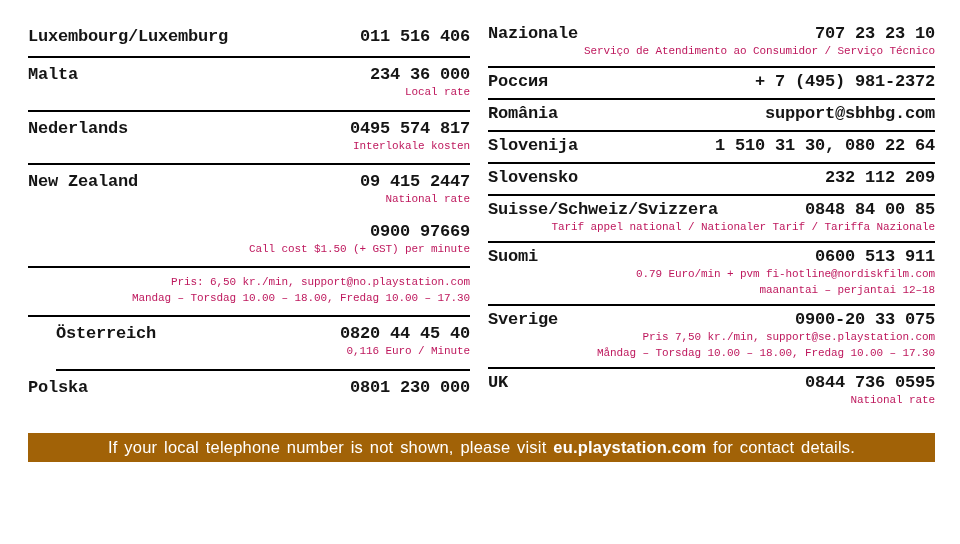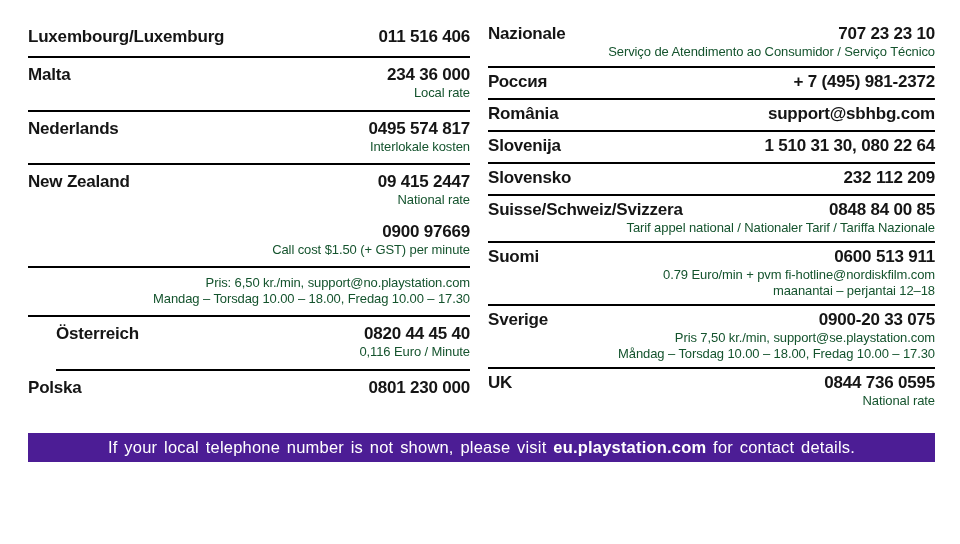--- a/index.html
+++ b/index.html
@@ -1,37 +1,37 @@
 <!DOCTYPE html>
 <html><head>
 <meta charset="utf-8">
 <style>
   html,body{margin:0;padding:0;background:#ffffff;}
   .page{
     position:relative;width:960px;height:544px;background:#ffffff;
     font-family:"Liberation Sans",sans-serif;color:#151515;overflow:hidden;
   }
   .content{position:absolute;left:28px;top:20px;width:907px;display:flex;gap:18px;}
-  .col{display:block;}
+  .col{display:block;font-family:Liberation Mono, monospace;}
   .col-left{width:442px;}
   .col-right{width:447px;}
   .section{border-bottom:2px solid #000;}
   .section:last-child{border-bottom:none;}
   .col-left .section{padding:7px 0 9px;}
   .col-right .section{padding:4px 0 6px;}
   .entry + .entry{margin-top:14px;}
   .row{
     display:flex;justify-content:space-between;align-items:baseline;
     font-weight:bold;font-size:17px;line-height:20px;letter-spacing:-0.2px;
   }
   .row .country{text-align:left;white-space:nowrap;}
   .row .number{text-align:right;white-space:nowrap;margin-left:auto;}
   .detail{
-    text-align:right;font-size:13px;line-height:15.5px;letter-spacing:-0.1px;
-    color:#14532d;
+    text-align:right;font-size:11px;line-height:15.5px;letter-spacing:-0.1px;
+    color:#be185d;
   }
   .banner{
     position:absolute;left:28px;top:433px;width:907px;height:29px;
     background:#000;color:#fff;display:flex;align-items:center;justify-content:center;
     font-size:16.5px;letter-spacing:0.2px;word-spacing:2px;white-space:pre;
   }
   .banner .bold{font-weight:bold;}
 </style>
 </head>
 <body>
@@ -181,15 +181,15 @@
             <div class="row">
               <span class="country">UK</span>
               <span class="number">0844 736 0595</span>
             </div>
             <div class="detail">National rate</div>
           </div>
         </div>
       </div>
   </div>
 
-  <div class="banner" style="background: #4c1d95; color: rgb(255, 255, 255);"><span>If your local telephone number is not shown, please visit </span><span class="bold">eu.playstation.com</span><span> for contact details.</span></div>
+  <div class="banner" style="background: #a16207; color: rgb(255, 255, 255);"><span>If your local telephone number is not shown, please visit </span><span class="bold">eu.playstation.com</span><span> for contact details.</span></div>
 
 </div>
 
 </body></html>

